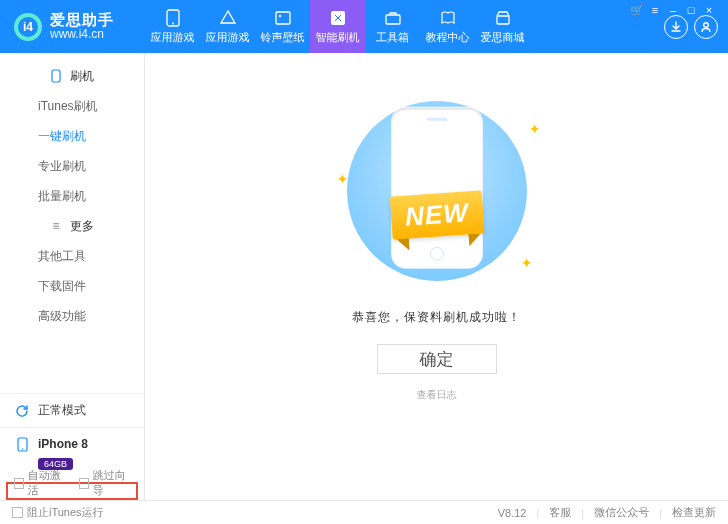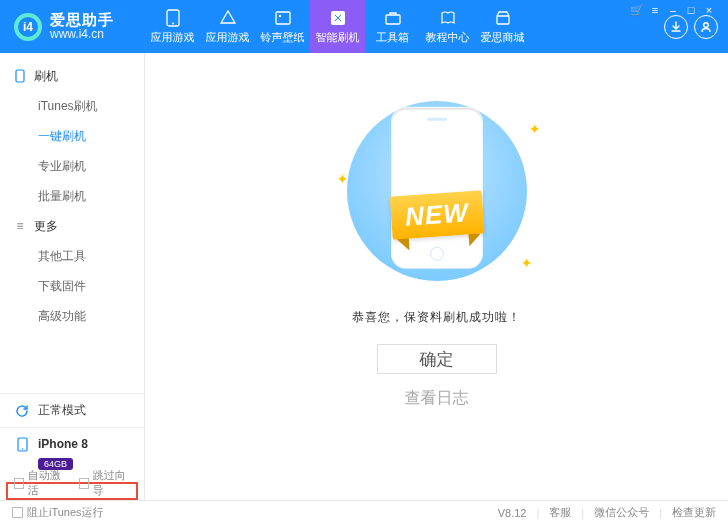--- a/index.html
+++ b/index.html
@@ -19,21 +19,21 @@
   .nav-item .lab { font-size: 11px; }
   .header-right { display: flex; align-items: center; padding-right: 10px; gap: 6px; }
   .win-btns { display:flex; gap:4px; margin-right:4px; position:absolute; top:3px; right:8px; }
   .win-btn { width:14px; height:14px; color:#fff; font-size:11px; display:flex; align-items:center; justify-content:center; cursor:pointer; }
   .hr-icon { width: 24px; height: 24px; border: 1.5px solid #fff; border-radius: 50%; display: flex; align-items: center; justify-content: center; color: #fff; cursor:pointer; }
 
   
   .body { display: flex; height: calc(524px - 53px - 24px); }
   .sidebar { width: 145px; border-right: 1px solid #e8e8e8; display: flex; flex-direction: column; }
   .sb-scroll { flex: 1; overflow: hidden; padding-top: 8px; }
-  .sb-section-title { display: flex; align-items: center; height: 30px; padding-left: 14px; color: #333; font-size: 12px; }
+  .sb-section-title { display: flex; align-items: center; height: 30px; padding-left: 14px; color: #333; font-size: 12px; margin-left: 36px; }
   .sb-section-title .bullet { width: 12px; height: 12px; display:flex; align-items:center; justify-content:center; margin-right: 8px; color:#1a8cff; }
   .sb-item { height: 30px; line-height: 30px; padding-left: 38px; color: #666; font-size: 12px; cursor: pointer; }
   .sb-item.active { color: #1a8cff; }
 
   .sb-bottom { border-top: 1px solid #eee; }
   .mode-row { display:flex; align-items:center; height: 34px; padding-left: 14px; border-bottom:1px solid #eee; font-size:12px; cursor:pointer; }
   .mode-row .mic { width:16px; height:16px; display:flex; align-items:center; justify-content:center; margin-right:8px; color:#1a8cff; }
   .dev-row { padding: 8px 14px 10px; cursor:pointer; }
   .dev-line1 { display:flex; align-items:center; }
   .dev-line1 .mic { width:16px; height:16px; display:flex; align-items:center; justify-content:center; margin-right:8px; color:#1a8cff; }
@@ -52,21 +52,21 @@
   .phone::after { content:""; position:absolute; bottom:7px; left:50%; transform:translateX(-50%); width:12px; height:12px; border:1.5px solid #cfe7ff; border-radius:50%; }
   .ribbon { position:absolute; left:50%; top:62%; transform:translate(-50%,-50%) rotate(-4deg); background:linear-gradient(#ffd24a,#ffb300); color:#fff; font-weight:bold; font-style:italic; font-size:26px; padding:6px 14px; border-radius:3px; letter-spacing:1px; box-shadow:0 2px 4px rgba(0,0,0,.15); }
   .ribbon::before,.ribbon::after{content:"";position:absolute;top:100%;border:6px solid transparent;}
   .ribbon::before{left:4px;border-top-color:#cc8f00;border-right-color:#cc8f00;}
   .ribbon::after{right:4px;border-top-color:#cc8f00;border-left-color:#cc8f00;}
   .spark { position:absolute; color:#ffc400; font-size:14px; }
   .spark.s1{left:10px; top:80px;} .spark.s2{right:6px; top:30px;} .spark.s3{right:14px; bottom:20px;}
 
   .msg { margin-top: 18px; font-size: 12px; color:#333; letter-spacing:1px; }
   .btn-confirm { margin-top: 18px; width: 120px; height: 30px; border:1px solid #ddd; background:#fff; font-size:17px; cursor:pointer; color:#555; }
-  .view-log { margin-top: 14px; font-size:16px; color:#aaa; cursor:pointer; }
+  .view-log { margin-top: 14px; font-size:10px; color:#aaa; cursor:pointer; }
 
   
   .footer { height: 24px; background:#fff; border-top:1px solid #e8e8e8; display:flex; align-items:center; padding:0 12px; font-size:11px; color:#888; }
   .footer .left { display:flex; align-items:center; gap:6px; }
   .footer .right { margin-left:auto; display:flex; align-items:center; gap:10px; }
   .sep { color:#ddd; }
   .ftr-link{cursor:pointer;font-family:Liberation Serif, serif;}
 </style>
 </head>
 <body>

